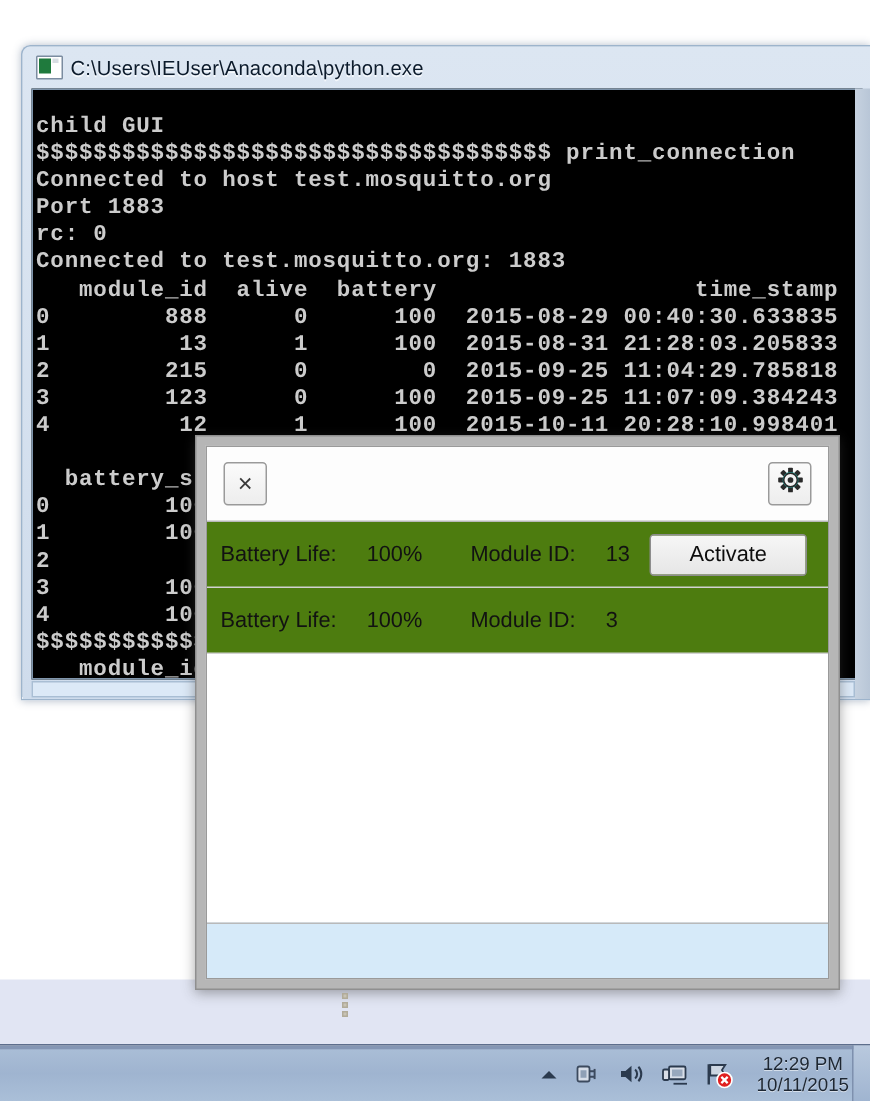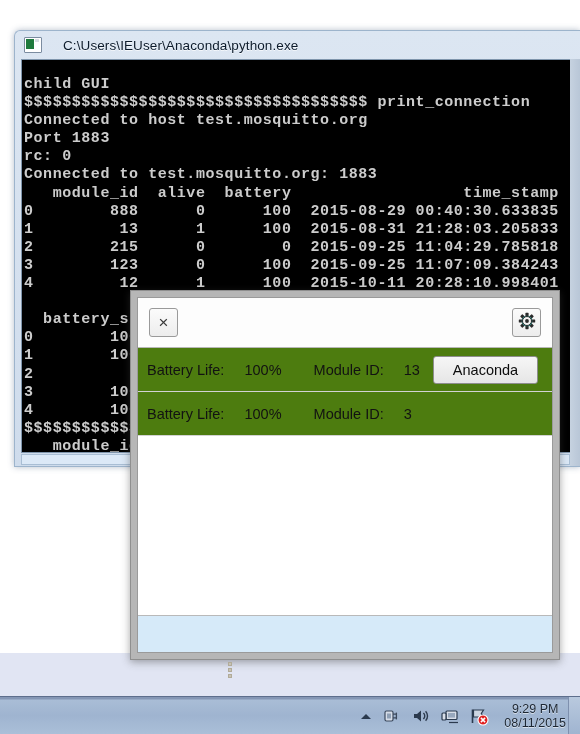--- a/index.html
+++ b/index.html
@@ -58,21 +58,21 @@
     width:16px;height:14px;background:#ffffff;border:1px solid #7b8ca0;
     position:relative;flex:none;border-radius:1px;
   }
   #console-icon::before{
     content:"";position:absolute;left:1px;top:1px;width:8px;height:10px;background:#1f7a3d;
   }
   #console-icon::after{
     content:"";position:absolute;left:10px;top:1px;width:4px;height:3px;background:#d8dde3;
   }
   #console-title{
-    margin-left:21px;font-size:13.5px;color:#0c1b2c;letter-spacing:.1px;white-space:nowrap;
+    margin-left:5px;font-size:13.5px;color:#0c1b2c;letter-spacing:.1px;white-space:nowrap;
     text-shadow:0 1px 0 rgba(255,255,255,.7);
   }
   #console-client{
     position:absolute;left:6px;top:28px;width:554px;height:394px;
     background:#000000;border:1px solid #7f95ac;box-sizing:border-box;
     overflow:hidden;
     padding-left:20px;
   }
   #console-text{
     position:absolute;left:2px;top:1px;
@@ -224,21 +224,21 @@
       <div class="list-row">
         <span class="row-label">
           <span>Battery Life:</span>
           <span class="sp"></span>
           <span>100%</span>
           <span class="sp"></span><span class="sp"></span>
           <span>Module ID:</span>
           <span class="sp"></span>
           <span>13</span>
         </span>
-        <span class="row-btn">Anaconda</span>
+        <span class="row-btn">Activate</span>
       </div>
 
       <div class="list-row">
         <span class="row-label">
           <span>Battery Life:</span>
           <span class="sp"></span>
           <span>100%</span>
           <span class="sp"></span><span class="sp"></span>
           <span>Module ID:</span>
           <span class="sp"></span>
@@ -292,18 +292,18 @@
     <span class="tray-ico">
       <svg width="20" height="20" viewBox="0 0 20 20">
         <path d="M3.5 3.5 v13.5" stroke="#2b3a4e" stroke-width="1.6"></path>
         <path d="M4.5 4 h10 l-2.2 3.4 L14.5 11 h-10 Z" fill="#cdd6e2" stroke="#2b3a4e" stroke-width="1.2"></path>
         <circle cx="14" cy="14" r="5" fill="#e02020" stroke="#ffffff" stroke-width="1.1"></circle>
         <path d="M11.9 11.9 l4.2 4.2 M16.1 11.9 l-4.2 4.2" stroke="#ffffff" stroke-width="1.5"></path>
       </svg>
     </span>
 
     <span id="tray-clock">
-      <div>9:29 PM</div>
-      <div>08/11/2015</div>
+      <div>12:29 PM</div>
+      <div>10/11/2015</div>
     </span>
   </div>
   <div id="show-desktop"></div>
 </div>
 
 </body></html>

